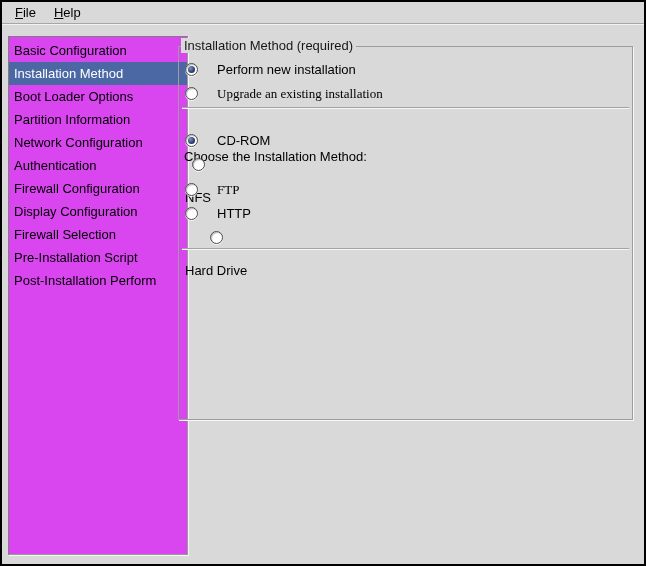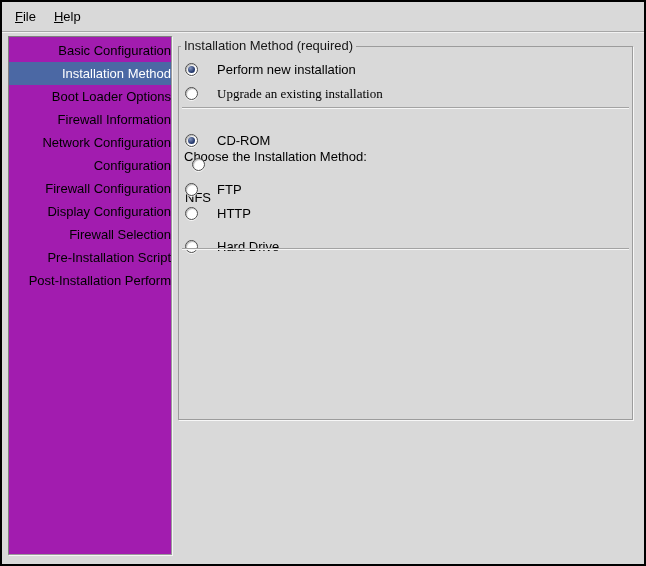--- a/index.html
+++ b/index.html
@@ -16,44 +16,43 @@
 
   .window{
     position:relative;width:646px;height:566px;
     background:var(--window-bg);
     border:2px solid #000000;
     overflow:hidden;
   }
 
   
   .menubar{
-    position:absolute;left:0;top:0;right:0;height:30px;
+    position:absolute;left:0;top:0;right:0;height:22px;
     background:var(--window-bg);
     border-bottom:1px solid #a6a6a6;
     box-shadow:0 1px 0 #f2f2f2;
     display:flex;align-items:center;padding-left:4px;
   }
   .menu-item{
     display:inline-block;
     padding:3px 9px 4px 9px;
     font-size:13px;color:var(--text);
     cursor:default;
   }
   .menu-item::first-letter{text-decoration:underline;}
 
   
   .listbox{
-    position:absolute;left:6px;top:34px;width:164px;height:519px;
-    background:#a21caf;
+    position:absolute;left:6px;top:34px;width:180px;height:519px;
+    background:#d946ef;
     border:1px solid #7f7f7f;
     border-right-color:#9a9a9a;border-bottom-color:#9a9a9a;
     box-shadow:1px 1px 0 #f5f5f5;
     padding-top:2px;
     overflow:hidden;
-    text-align:right;
   }
   .list-item{
     height:23px;line-height:23px;
     padding-left:5px;
     font-size:13px;color:var(--text);
     white-space:nowrap;
     cursor:default;
   }
   .list-item.selected{
     background:var(--selection-bg);
@@ -105,42 +104,42 @@
     font-size:13px;color:var(--text);white-space:nowrap;margin-top:36px;
   }
 
   
   #row-install-0{top:15px;}
   #row-install-1{top:39px;font-family:Liberation Serif, serif;}
   #sep-1{top:60px;}
   #choose-label{top:66px;}
   #row-method-0{top:86px;}
   #row-method-1{top:111px;flex-direction:column;}
-  #row-method-2{top:135px;}
+  #row-method-2{top:135px;font-family:Liberation Serif, serif;}
   #row-method-3{top:159px;}
-  #row-method-4{top:192px;}
+  #row-method-4{top:184px;flex-direction:column;}
   #sep-2{top:201px;}
 </style>
 </head>
 <body>
 
 <div class="window">
 
   <div class="menubar">
     <div class="menu-item">File</div>
     <div class="menu-item">Help</div>
   </div>
 
   <div class="listbox">
     <div class="list-item">Basic Configuration</div>
     <div class="list-item selected">Installation Method</div>
     <div class="list-item">Boot Loader Options</div>
-    <div class="list-item">Firewall Information</div>
+    <div class="list-item">Partition Information</div>
     <div class="list-item">Network Configuration</div>
-    <div class="list-item">Configuration</div>
+    <div class="list-item">Authentication</div>
     <div class="list-item">Firewall Configuration</div>
     <div class="list-item">Display Configuration</div>
     <div class="list-item">Firewall Selection</div>
     <div class="list-item">Pre-Installation Script</div>
     <div class="list-item">Post-Installation Perform</div>
   </div>
 
   <div class="frame">
     <span class="frame-label">Installation Method (required)</span>
 

